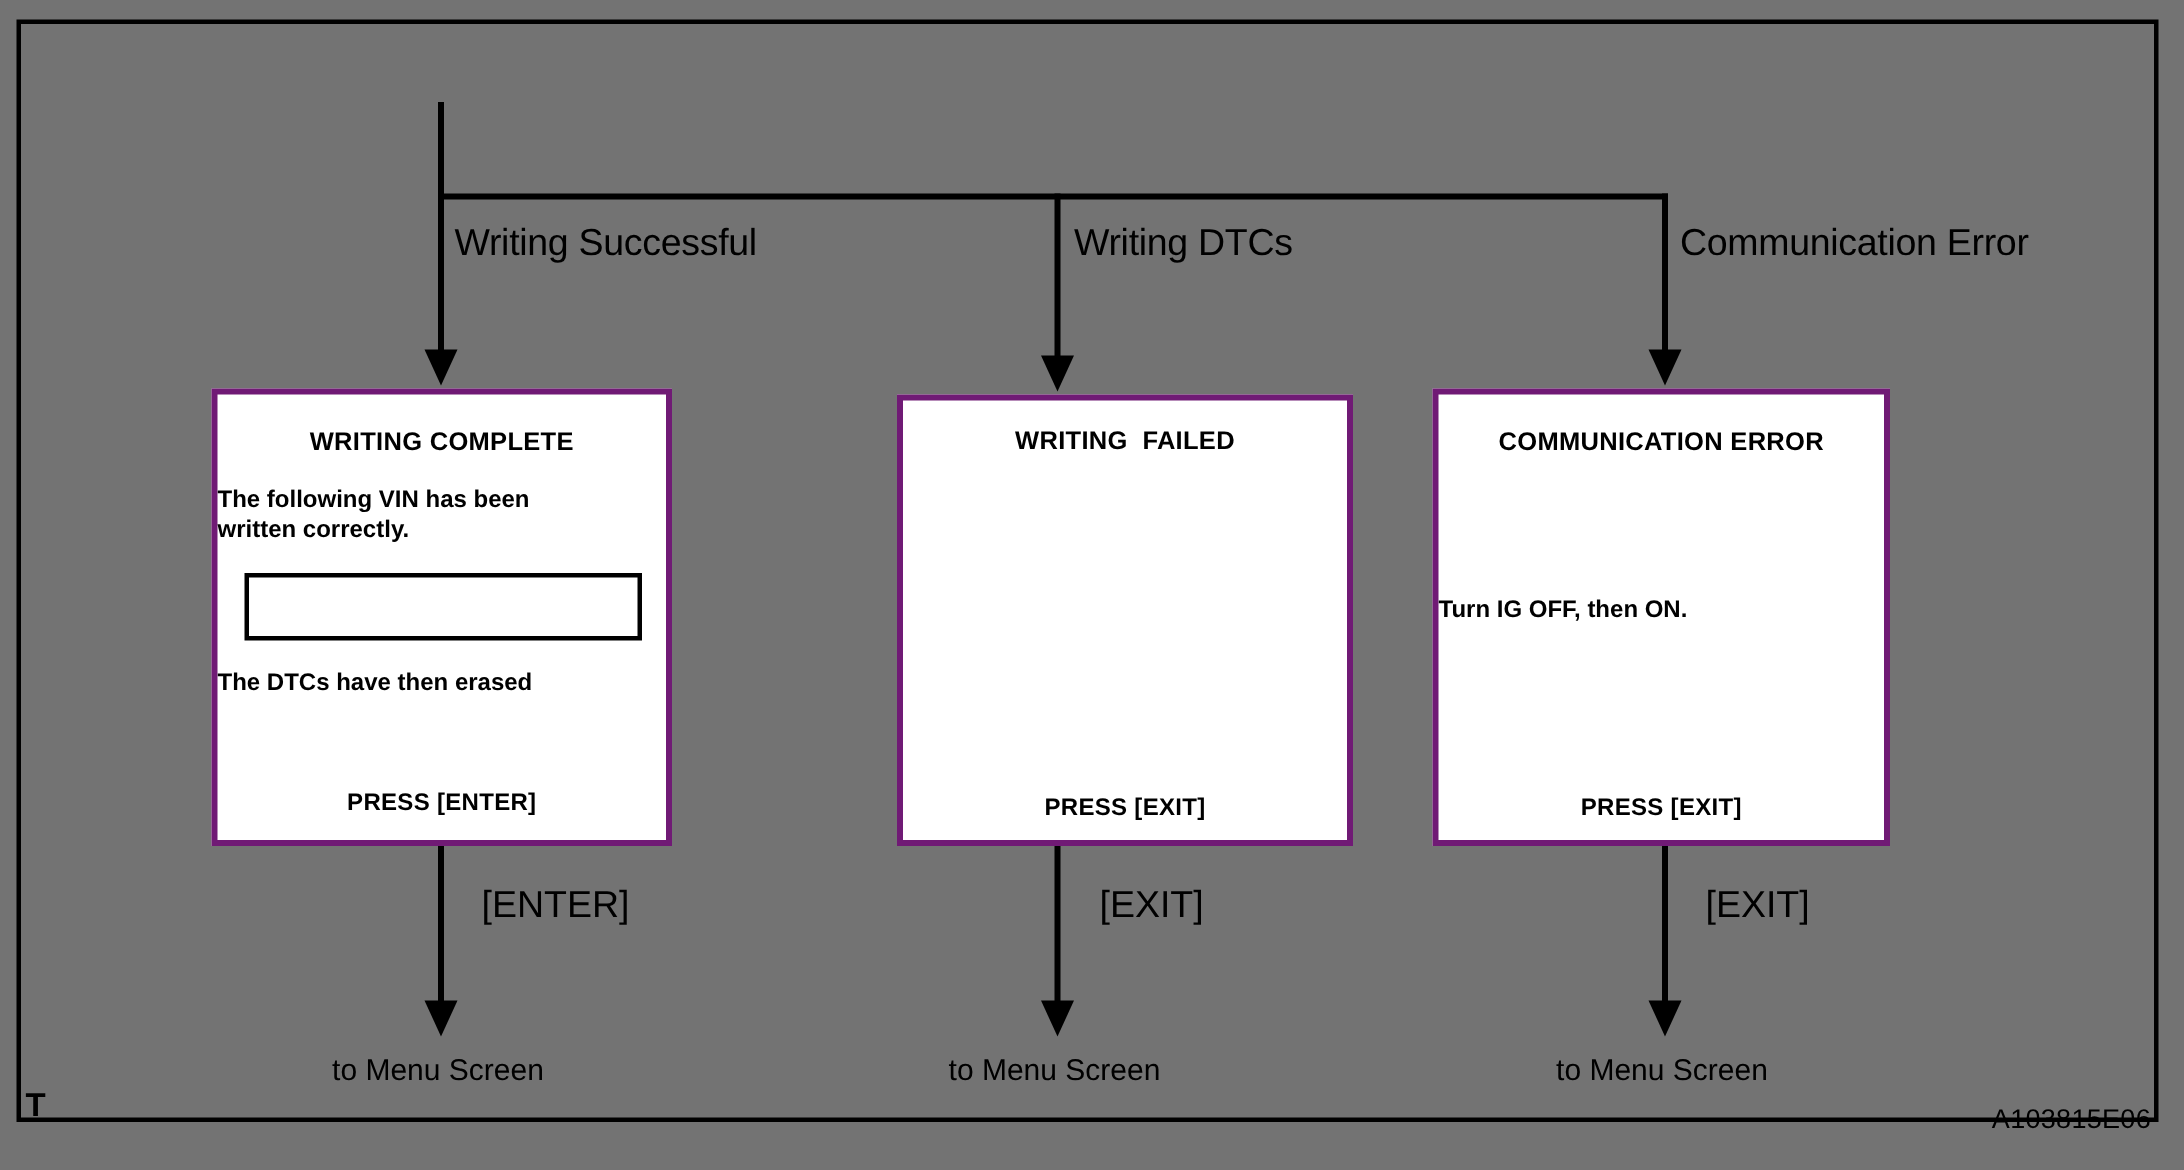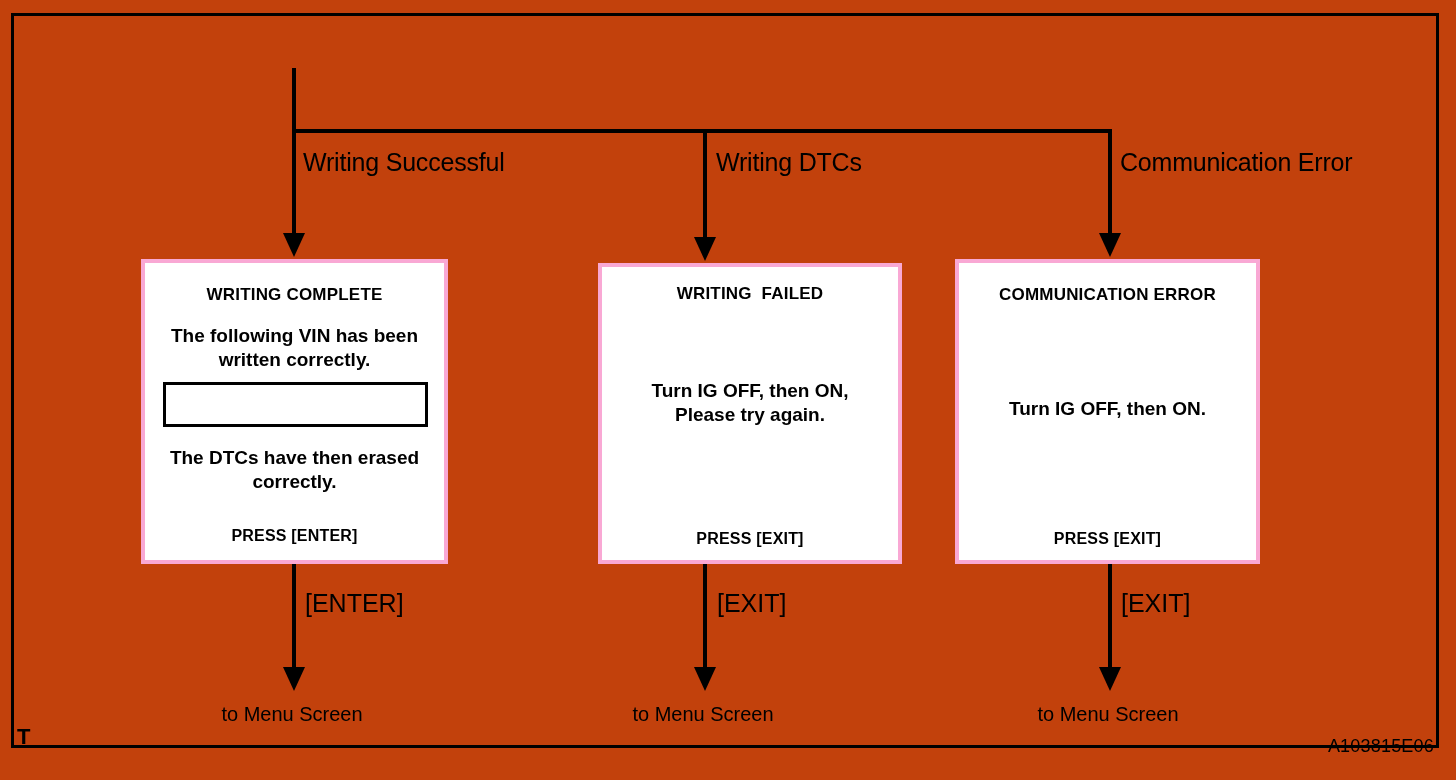--- a/index.html
+++ b/index.html
@@ -9,21 +9,21 @@
     background: #ffffff;
   }
   body {
     font-family: "Liberation Sans", sans-serif;
     -webkit-font-smoothing: none;
   }
   #page {
     position: relative;
     width: 1456px;
     height: 780px;
-    background: #c2410c;
+    background: #737373;
     overflow: hidden;
   }
 
   
   .frame {
     position: absolute;
     left: 11px;
     top: 13px;
     width: 1428px;
     height: 735px;
@@ -61,36 +61,37 @@
     letter-spacing: -0.2px;
   }
 
   
   .key-label {
     position: absolute;
     font-size: 25px;
     font-weight: 400;
     color: #000;
     white-space: nowrap;
+    margin-left: 16px;
   }
 
   
   .terminal-label {
     position: absolute;
     font-size: 20px;
     font-weight: 400;
     color: #000;
     white-space: nowrap;
     text-align: center;
   }
 
   
   .screen-box {
     position: absolute;
-    border: 4px solid #f9a8d4;
+    border: 4px solid #701a75;
     box-sizing: border-box;
     background: #ffffff;
   }
   .screen-inner {
     position: relative;
     width: 100%;
     height: 100%;
   }
   .screen-title {
     position: absolute;
@@ -100,22 +101,21 @@
     font-size: 17px;
     font-weight: bold;
     color: #000;
     white-space: pre;
     letter-spacing: 0.2px;
   }
   .screen-body {
     position: absolute;
     left: 0;
     right: 0;
-    text-align: center;
-    font-size: 19px;
+    font-size: 16px;
     font-weight: bold;
     color: #000;
     line-height: 1.28;
   }
   .screen-footer {
     position: absolute;
     left: 0;
     right: 0;
     text-align: center;
     font-size: 16px;
@@ -168,42 +168,37 @@
   <div class="screen-box" style="left:141px; top:259px; width:307px; height:305px;">
     <div class="screen-inner">
       <div class="screen-title" style="top:22px;">WRITING COMPLETE</div>
       <div class="screen-body" style="top:61px;">
         <div>The following VIN has been</div>
         <div>written correctly.</div>
       </div>
       <div class="vin-field" style="left:18px; top:119px; width:265px; height:45px;"></div>
       <div class="screen-body" style="top:183px;">
         <div>The DTCs have then erased</div>
-        <div>correctly.</div>
       </div>
       <div class="screen-footer" style="top:264px;">PRESS [ENTER]</div>
     </div>
   </div>
 
   <div class="vline" style="left:292px; top:564px; height:104px;"></div>
   <div class="arrowhead" style="left:283px; top:667px;"></div>
   <div class="key-label" style="left:305px; top:589px;">[ENTER]</div>
   <div class="terminal-label" style="left:142px; top:703px; width:300px;">to Menu Screen</div>
 
   <div class="vline" style="left:703px; top:129px; height:109px;"></div>
   <div class="arrowhead" style="left:694px; top:237px;"></div>
   <div class="branch-label" style="left:716px; top:148px;">Writing DTCs</div>
 
   <div class="screen-box" style="left:555px; top:263px; width:304px; height:301px;margin-left:43px;">
     <div class="screen-inner">
       <div class="screen-title" style="top:17px;">WRITING  FAILED</div>
-      <div class="screen-body" style="top:112px;">
-        <div>Turn IG OFF, then ON,</div>
-        <div>Please try again.</div>
-      </div>
       <div class="screen-footer" style="top:263px;">PRESS [EXIT]</div>
     </div>
   </div>
 
   <div class="vline" style="left:703px; top:564px; height:104px;"></div>
   <div class="arrowhead" style="left:694px; top:667px;"></div>
   <div class="key-label" style="left:717px; top:589px;">[EXIT]</div>
   <div class="terminal-label" style="left:553px; top:703px; width:300px;">to Menu Screen</div>
 
   <div class="vline" style="left:1108px; top:129px; height:105px;"></div>

